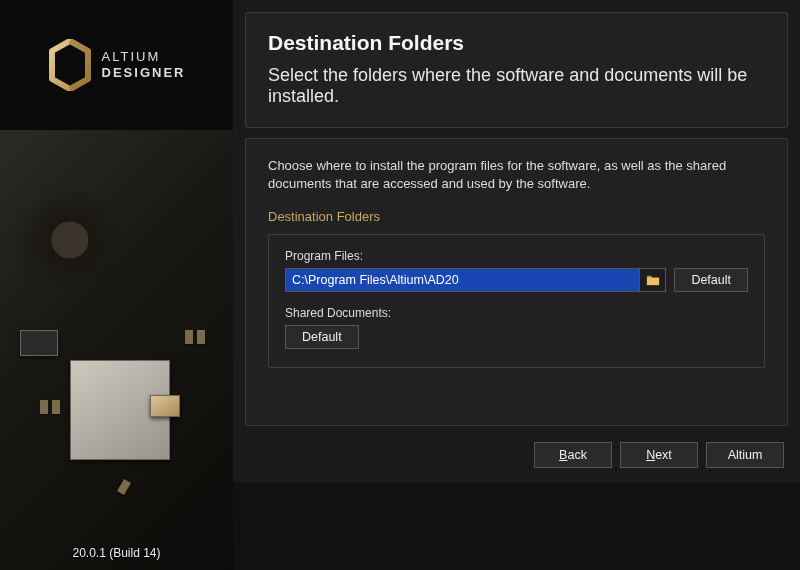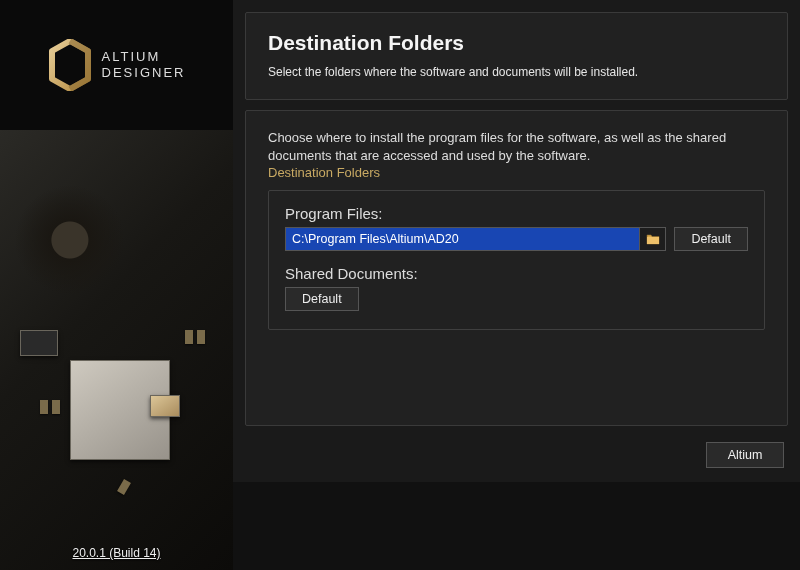--- a/index.html
+++ b/index.html
@@ -27,21 +27,21 @@
     gap: 10px;
     background: #0a0a0a;
   }
   .logo-text {
     color: #ddd;
     font-size: 13px;
     letter-spacing: 2px;
     line-height: 1.25;
   }
   .logo-text .line1 { font-weight: 400; }
-  .logo-text .line2 { font-weight: 400; }
+  .logo-text .line2 { font-weight: 700; }
   .pcb-art {
     flex: 1;
     position: relative;
     background:
       radial-gradient(circle at 30% 25%, #3a342a 0 18px, transparent 19px),
       radial-gradient(circle at 30% 25%, #1a1712 20px, transparent 55px),
       linear-gradient(135deg, #2b2a26 0%, #181714 40%, #0c0b09 100%);
     overflow: hidden;
   }
   
@@ -57,21 +57,20 @@
     background: #2a2a2a; }
   .cap { position: absolute; width: 8px; height: 14px; background: #7a6b4a;
     box-shadow: 0 1px 2px rgba(0,0,0,.6); }
   .version {
     position: absolute;
     bottom: 10px; left: 0; right: 0;
     text-align: center;
     color: #eee;
     font-size: 12px;
     text-shadow: 0 1px 2px #000;
-    text-decoration: underline;
   }
 
   
   .main {
     flex: 1;
     height: 482px;
     background: #1a1a1a;
     display: flex;
     flex-direction: column;
     padding: 12px;
@@ -85,46 +84,47 @@
   .header-card {
     padding: 18px 22px 20px;
   }
   .header-card h1 {
     font-size: 21px;
     font-weight: 600;
     color: #f5f5f5;
     margin-bottom: 10px;
   }
   .header-card p {
-    font-size: 12px;
+    font-size: 18px;
     color: #e6e6e6;
   }
   .body-card {
     flex: 1;
     padding: 18px 22px;
   }
   .body-card .intro {
     font-size: 13px;
     color: #ddd;
     line-height: 1.4;
+    margin-bottom: 16px;
   }
   .section-title {
     color: #c8a963;
     font-size: 13px;
     margin-bottom: 10px;
   }
   .fields-box {
     border: 1px solid #3f3f3f;
     padding: 14px 16px 18px;
     border-radius: 2px;
   }
   .field-row { margin-bottom: 14px; }
   .field-row:last-child { margin-bottom: 0; }
   .field-label {
-    font-size: 15px;
+    font-size: 12px;
     color: #ddd;
     margin-bottom: 5px;
   }
   .field-line {
     display: flex;
     align-items: stretch;
     gap: 8px;
   }
   .path-wrap {
     flex: 1;
@@ -248,16 +248,18 @@
         <div class="field-label">Shared Documents:</div>
         <div class="field-line">
           <button class="btn">Default</button>
         </div>
       </div>
 
     </div>
   </div>
 
   <div class="footer">
+    <button class="btn"><span class="mnemonic">B</span><span>ack</span></button>
+    <button class="btn"><span class="mnemonic">N</span><span>ext</span></button>
     <button class="btn">Altium</button>
   </div>
 
 </div>
 
 </body></html>

